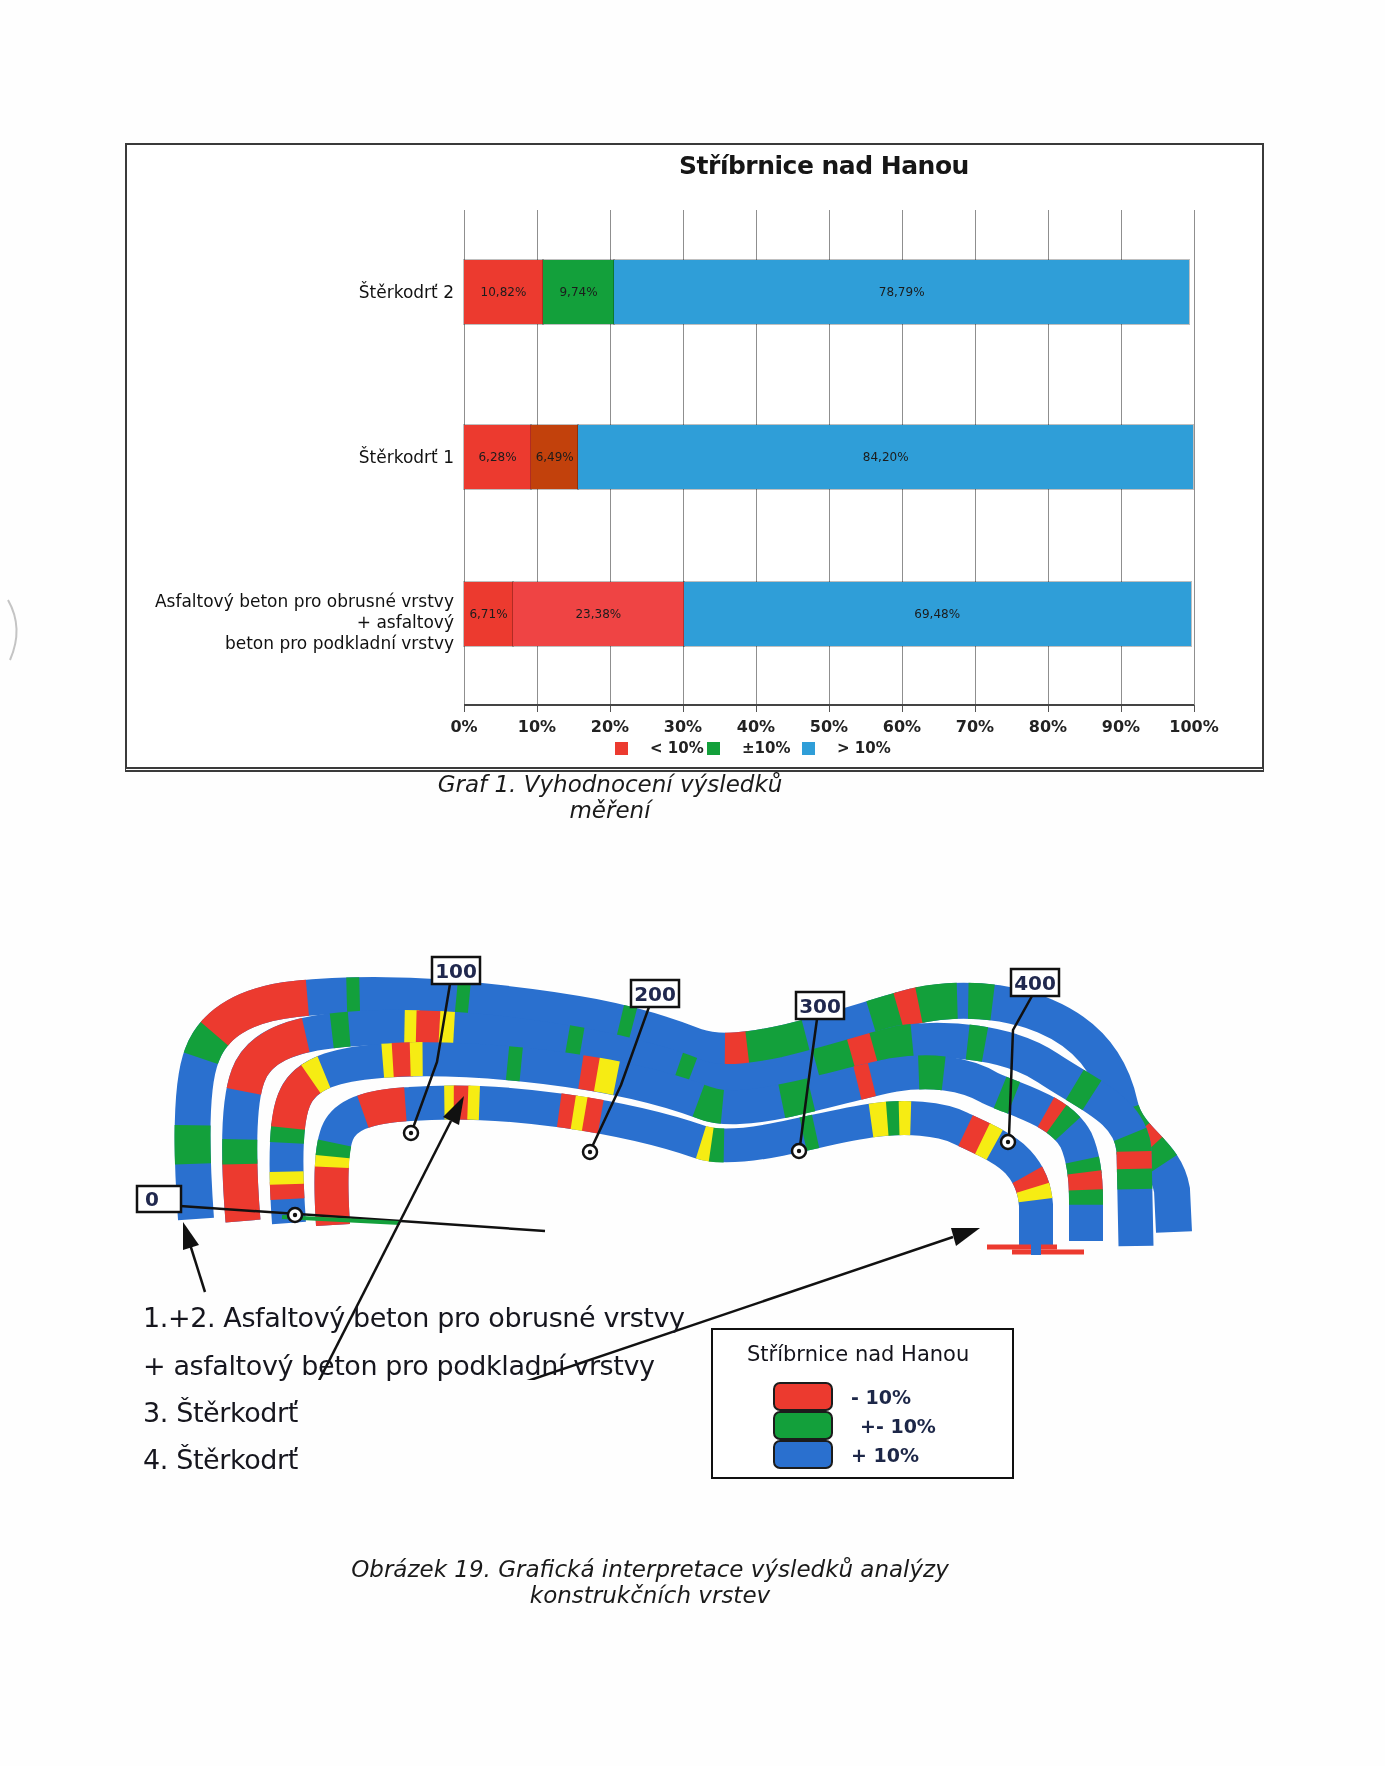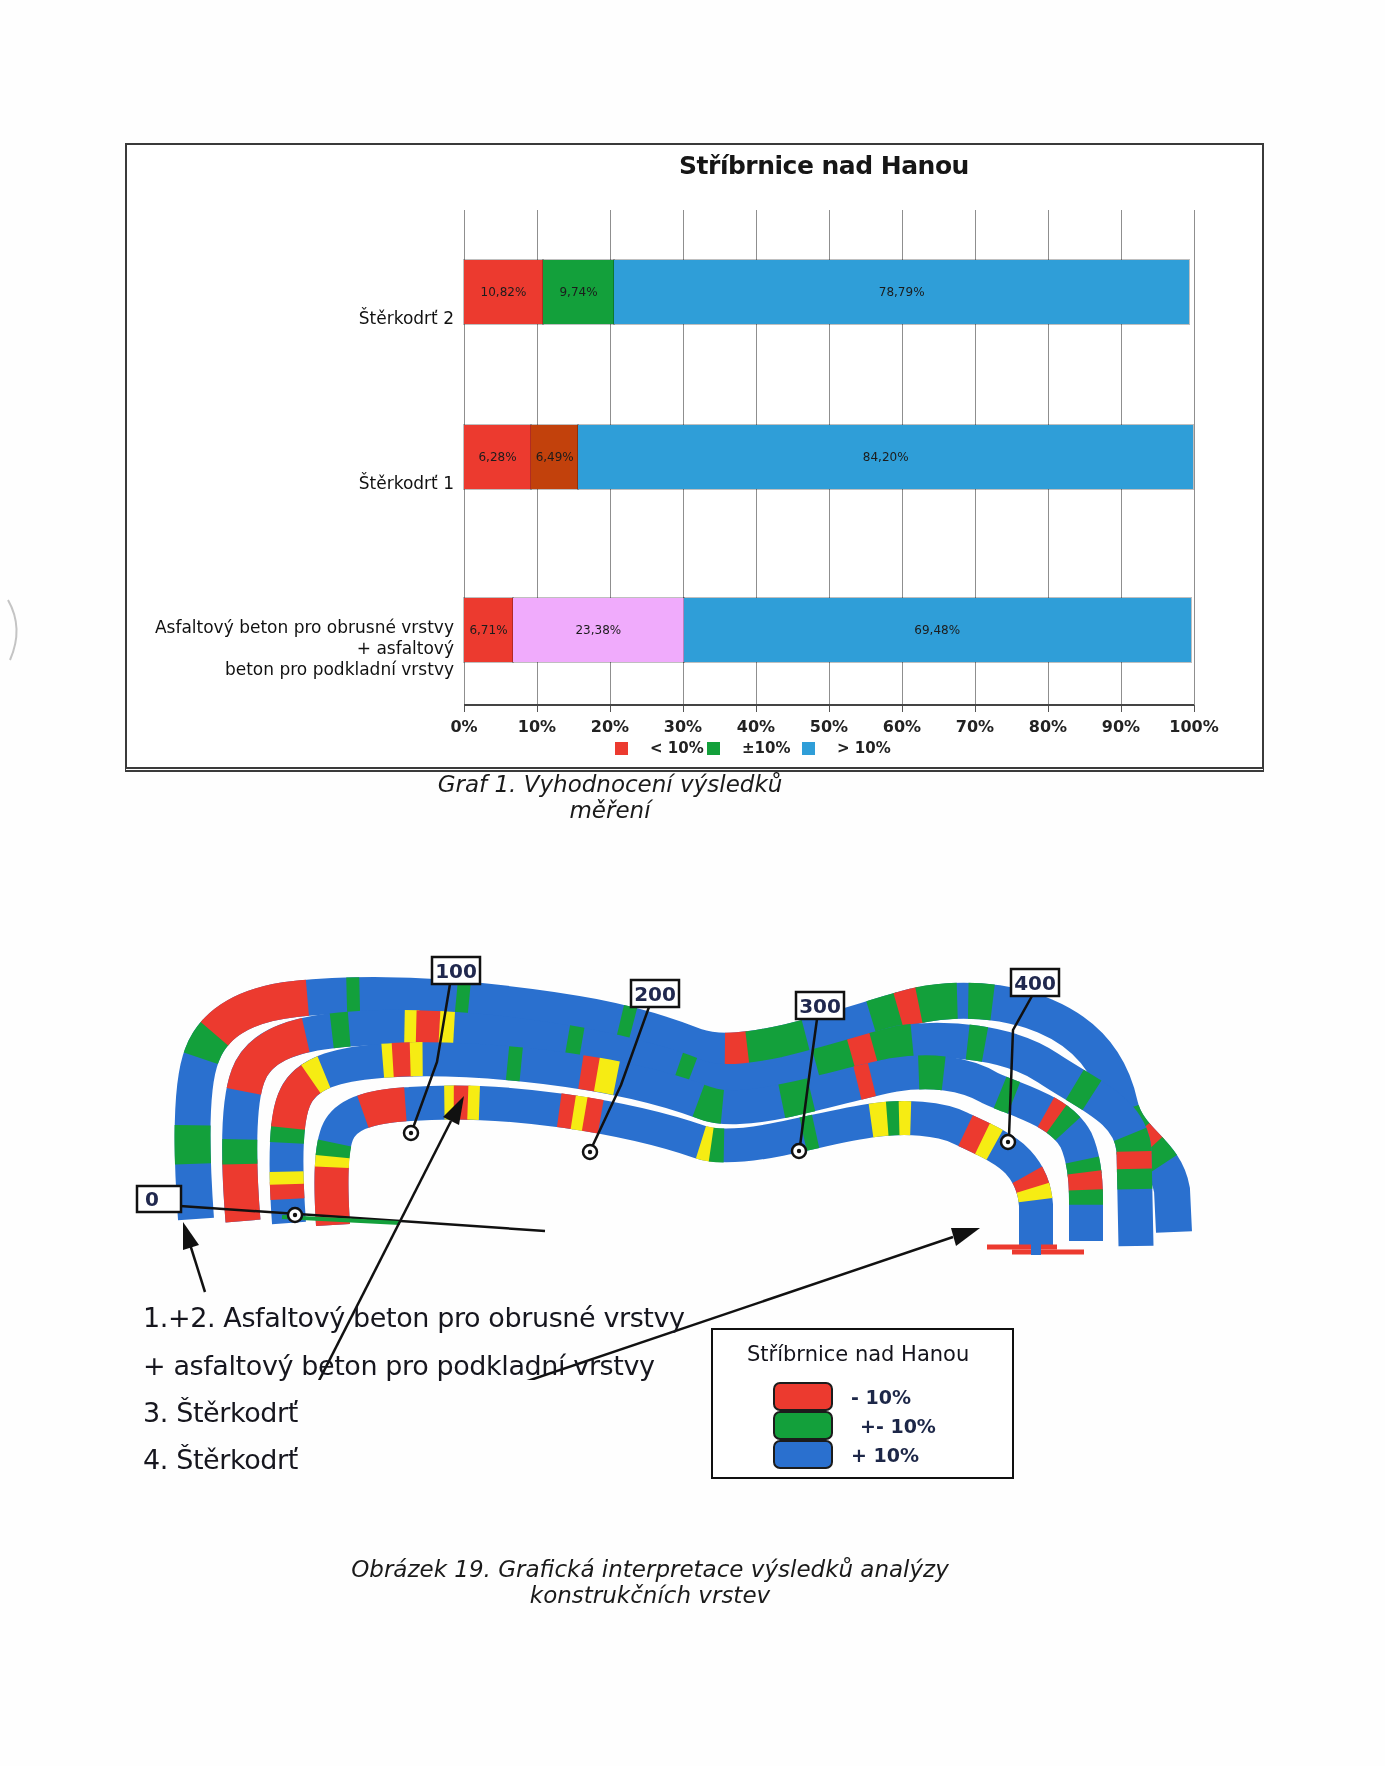--- a/index.html
+++ b/index.html
@@ -13,21 +13,21 @@
                font-size:25px;font-weight:bold;color:#161616;letter-spacing:-0.5px;}
   .plot{position:absolute;left:337px;top:65px;width:730px;height:495px;}
   .gridline{position:absolute;top:0;width:1px;height:100%;background:#8f8f8f;}
   .axisline{position:absolute;left:0;bottom:-1px;width:100%;height:2px;background:#444;}
   .tickstub{position:absolute;width:1px;height:7px;background:#555;}
   .bar-row{position:absolute;left:0;height:64px;display:flex;}
   .bar-seg{position:relative;height:100%;outline:1px solid rgba(0,0,0,0.25);}
   .bar-seg span{position:absolute;top:50%;left:50%;transform:translate(-50%,-50%);
                 font-size:12px;color:#1c1c1c;white-space:nowrap;}
   .cat-label{position:absolute;width:315px;text-align:right;font-size:17px;color:#111;
-             line-height:21px;transform:translateY(-50%);margin-top:26px;}
+             line-height:21px;transform:translateY(-50%);}
   .xlab{position:absolute;transform:translateX(-50%);font-size:16px;font-weight:600;color:#222;}
   .legend1-item{position:absolute;display:flex;align-items:center;gap:22px;
                 font-size:15px;font-weight:600;color:#222;}
   .legend1-swatch{width:13px;height:13px;display:inline-block;}
   .caption{position:absolute;font-style:italic;font-size:23px;color:#1a1a1a;text-align:center;}
   #caption1{left:410px;top:771px;width:400px;}
   #caption2{left:270px;top:1556px;width:760px;}
 
   
   #roadfig{position:absolute;left:0;top:820px;}
@@ -94,25 +94,25 @@
           <div class="bar-seg" style="width: 67px; background: rgb(236, 58, 47);">
             <span>6,28%</span>
           </div>
           <div class="bar-seg" style="width: 47.377px; background: #c2410c;">
             <span>6,49%</span>
           </div>
           <div class="bar-seg" style="width: 614.66px; background: rgb(47, 158, 216);">
             <span>84,20%</span>
           </div>
         </div>
-        <div class="bar-row" style="top: 388px; width: 730px; align-items: center;">
+        <div class="bar-row" style="top: 372px; width: 730px; align-items: center;">
           <div class="bar-seg" style="width: 48.983px; background: rgb(236, 58, 47);">
             <span>6,71%</span>
           </div>
-          <div class="bar-seg" style="width: 170.674px; background: #f0abfc;">
+          <div class="bar-seg" style="width: 170.674px; background: #ef4444;">
             <span>23,38%</span>
           </div>
           <div class="bar-seg" style="width: 507.204px; background: rgb(47, 158, 216);">
             <span>69,48%</span>
           </div>
         </div>
       </div>
     <div id="catlabels">
         <div class="cat-label" style="left: 12px; top: 147px;">Štěrkodrť 2</div>
         <div class="cat-label" style="left: 12px; top: 312px;">Štěrkodrť 1</div>

